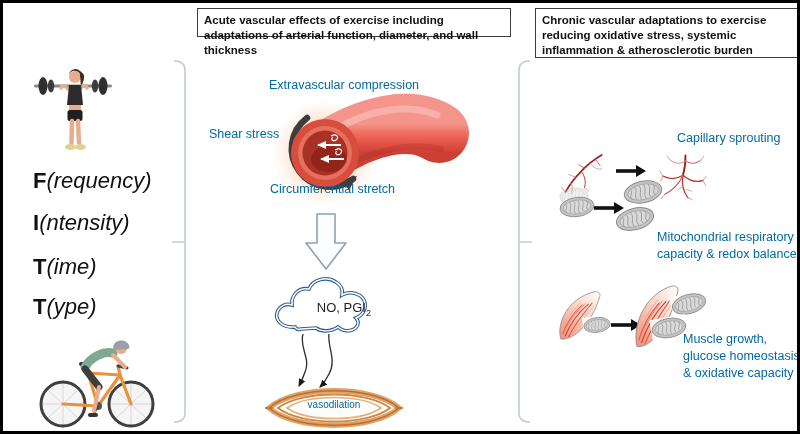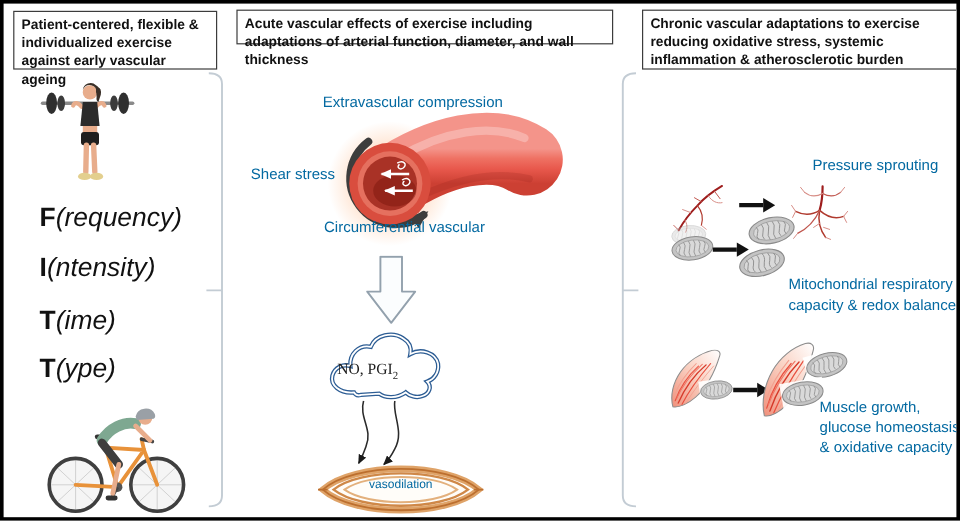--- a/index.html
+++ b/index.html
@@ -12,21 +12,21 @@
     position:absolute; border:1.6px solid #3c3c3c; background:#fff;
     font-weight:bold; font-size:11.5px; line-height:1.32; color:#111;
     padding:4px 6px;
   }
   .label{ position:absolute; font-size:12.5px; color:#0369a1; white-space:nowrap; }
   .label.wrap{ white-space:normal; }
   .fitt{ position:absolute; left:30px; font-size:22px; color:#111; }
   .fitt b{ font-weight:bold; font-style:normal; }
   .fitt i{ font-style:italic; font-weight:normal; }
   .abs{ position:absolute; }
-  .cloud-text{ position:absolute; font-size:13px; color:#1d1d1d; text-align:left;font-family:Liberation Serif, serif; }
+  .cloud-text{ position:absolute; font-size:13px; color:#1d1d1d; text-align:right; }
   .cloud-text sub{ font-size:9px; }
   .mito-patch{ background:rgba(255,255,255,0.92); }
 </style>
 </head>
 <body>
 
 <div class="canvas">
 
   <svg class="abs" width="0" height="0" style="left:0;top:0" aria-hidden="true">
     <defs>
@@ -74,21 +74,20 @@
           <path d="M13,90 C21,66 33,44 50,26" stroke="#d63a2a" stroke-width="1.8"></path>
           <path d="M18,92 C27,70 41,46 56,24" stroke="#e8503f" stroke-width="1.6"></path>
           <path d="M8,76 C14,58 24,40 37,24" stroke="#f2a08f" stroke-width="1.4"></path>
           <path d="M23,90 C33,70 46,48 60,28" stroke="#f2a08f" stroke-width="1.3"></path>
           <path d="M11,82 C18,62 30,42 45,25" stroke="#ef7362" stroke-width="1.4"></path>
         </g>
       </g>
     </defs>
   </svg>
 
-  <div class="hbox" style="left:8px;top:6px;width:170px;height:49px">Patient-centered, flexible &amp; individualized exercise against early vascular ageing</div>
   <div class="hbox" style="left:194px;top:5px;width:314px;height:29px">Acute vascular effects of exercise including adaptations of arterial function, diameter, and wall thickness</div>
   <div class="hbox" style="left:532px;top:5px;width:273px;height:50px">Chronic vascular adaptations to exercise reducing oxidative stress, systemic inflammation &amp; atherosclerotic burden</div>
 
   <svg class="abs" style="left:25px;top:60px" width="90" height="100" viewBox="0 0 90 100">
     <rect x="6" y="21.5" width="78" height="3" rx="1.5" fill="#8a8a8a"></rect>
     <ellipse cx="15" cy="23" rx="4.5" ry="9" fill="#2f2f2f"></ellipse>
     <ellipse cx="23" cy="23" rx="3.2" ry="6.5" fill="#3c3c3c"></ellipse>
     <ellipse cx="75" cy="23" rx="4.5" ry="9" fill="#2f2f2f"></ellipse>
     <ellipse cx="67" cy="23" rx="3.2" ry="6.5" fill="#3c3c3c"></ellipse>
     <path d="M40,26 C37,22 34,22 33,25" stroke="#e8ad8c" stroke-width="3.5" fill="none" stroke-linecap="round"></path>
@@ -164,22 +163,22 @@
     <circle cx="74" cy="68" r="34" fill="#d94d3e"></circle>
     <circle cx="74" cy="68" r="27" fill="#e5705f"></circle>
     <circle cx="74" cy="68" r="22.5" fill="#a93226"></circle>
     <ellipse cx="78" cy="74" rx="18" ry="13" fill="rgba(120,20,12,0.45)"></ellipse>
     <line x1="90" y1="60" x2="67" y2="60" stroke="#fff" stroke-width="2" marker-end="url(#arrowWhite)"></line>
     <line x1="93" y1="74" x2="70" y2="74" stroke="#fff" stroke-width="2" marker-end="url(#arrowWhite)"></line>
     <path d="M80,51 c5,-3 9,1 5,4 c-3,2 -6,-1 -3,-3" fill="none" stroke="#fff" stroke-width="1.2"></path>
     <path d="M84,65 c5,-3 9,1 5,4 c-3,2 -6,-1 -3,-3" fill="none" stroke="#fff" stroke-width="1.2"></path>
   </svg>
 
-  <div class="label" style="left:206px;top:135px">Shear stress</div>
-  <div class="label" style="left:267px;top:179px">Circumferential  vascular</div>
+  <div class="label" style="left:206px;top:124px">Shear stress</div>
+  <div class="label" style="left:267px;top:179px">Circumferential  stretch</div>
 
   <svg class="abs" style="left:298px;top:210px" width="50" height="60" viewBox="0 0 50 60">
     <polygon points="16,1 34,1 34,30 45,30 25,56 5,30 16,30" fill="#fbfdfe" stroke="#93a1ad" stroke-width="1.6" stroke-linejoin="round"></polygon>
   </svg>
 
   <svg class="abs" style="left:268px;top:272px" width="112" height="64" viewBox="0 0 112 64">
     <path id="cl" d="M24,52 C12,53 4,46 6,38 C8,31 15,28 21,30 C20,20 28,12 38,14 C42,4 56,1 65,7 C70,10 72,15 71,20 C80,15 92,19 94,28 C95,35 91,41 85,43 C89,47 87,53 81,55 C76,57 70,55 67,52 C60,57 50,57 45,53 L30,54 C27,55 25,54 24,52 Z" fill="#ffffff" stroke="#2d5d94" stroke-width="3.6"></path>
     <path d="M24,52 C12,53 4,46 6,38 C8,31 15,28 21,30 C20,20 28,12 38,14 C42,4 56,1 65,7 C70,10 72,15 71,20 C80,15 92,19 94,28 C95,35 91,41 85,43 C89,47 87,53 81,55 C76,57 70,55 67,52 C60,57 50,57 45,53 L30,54 C27,55 25,54 24,52 Z" fill="none" stroke="#ffffff" stroke-width="1.5"></path>
   </svg>
   <div class="cloud-text" style="left:278px;top:297px;width:90px">
@@ -193,21 +192,21 @@
     <path d="M22,28 C42,14 96,14 116,28 C96,42 42,42 22,28 Z" fill="none" stroke="#e3b07c" stroke-width="1.6"></path>
     <path d="M0,28 L8,28 M130,28 L138,28" stroke="#bc6f2f" stroke-width="1.4"></path>
   </svg>
   <div class="label" style="left:283px;top:396px;width:96px;text-align:center;font-size:10px">vasodilation</div>
 
   <svg class="abs" style="left:288px;top:331px" width="56" height="57" viewBox="0 0 56 57">
     <path d="M12,0 C8,14 20,24 14,38 C12,44 10,48 8,52" fill="none" stroke="#2b2b2b" stroke-width="1.3" marker-end="url(#lineArrow)"></path>
     <path d="M38,0 C36,12 46,26 38,40 C35,46 32,50 29,53" fill="none" stroke="#2b2b2b" stroke-width="1.3" marker-end="url(#lineArrow)"></path>
   </svg>
 
-  <div class="label" style="left:674px;top:128px">Pressure sprouting</div>
+  <div class="label" style="left:674px;top:128px">Capillary sprouting</div>
 
   <svg class="abs" style="left:556px;top:146px" width="46" height="48" viewBox="0 0 56 52">
     <g fill="none" stroke-linecap="round">
       <path d="M52,4 C42,10 34,16 27,24 C20,31 13,40 8,49" stroke="#9e1d1d" stroke-width="2"></path>
       <path d="M44,9 L50,17" stroke="#c0564e" stroke-width="1"></path>
       <path d="M38,14 C42,20 47,22 52,21" stroke="#d78d86" stroke-width="1"></path>
       <path d="M31,20 L24,16" stroke="#c0564e" stroke-width="1"></path>
       <path d="M27,24 C32,30 33,37 31,44" stroke="#b03a2e" stroke-width="1.2"></path>
       <path d="M20,31 L12,28" stroke="#d78d86" stroke-width="1"></path>
       <path d="M14,38 C17,43 17,47 15,51" stroke="#d78d86" stroke-width="1"></path>

